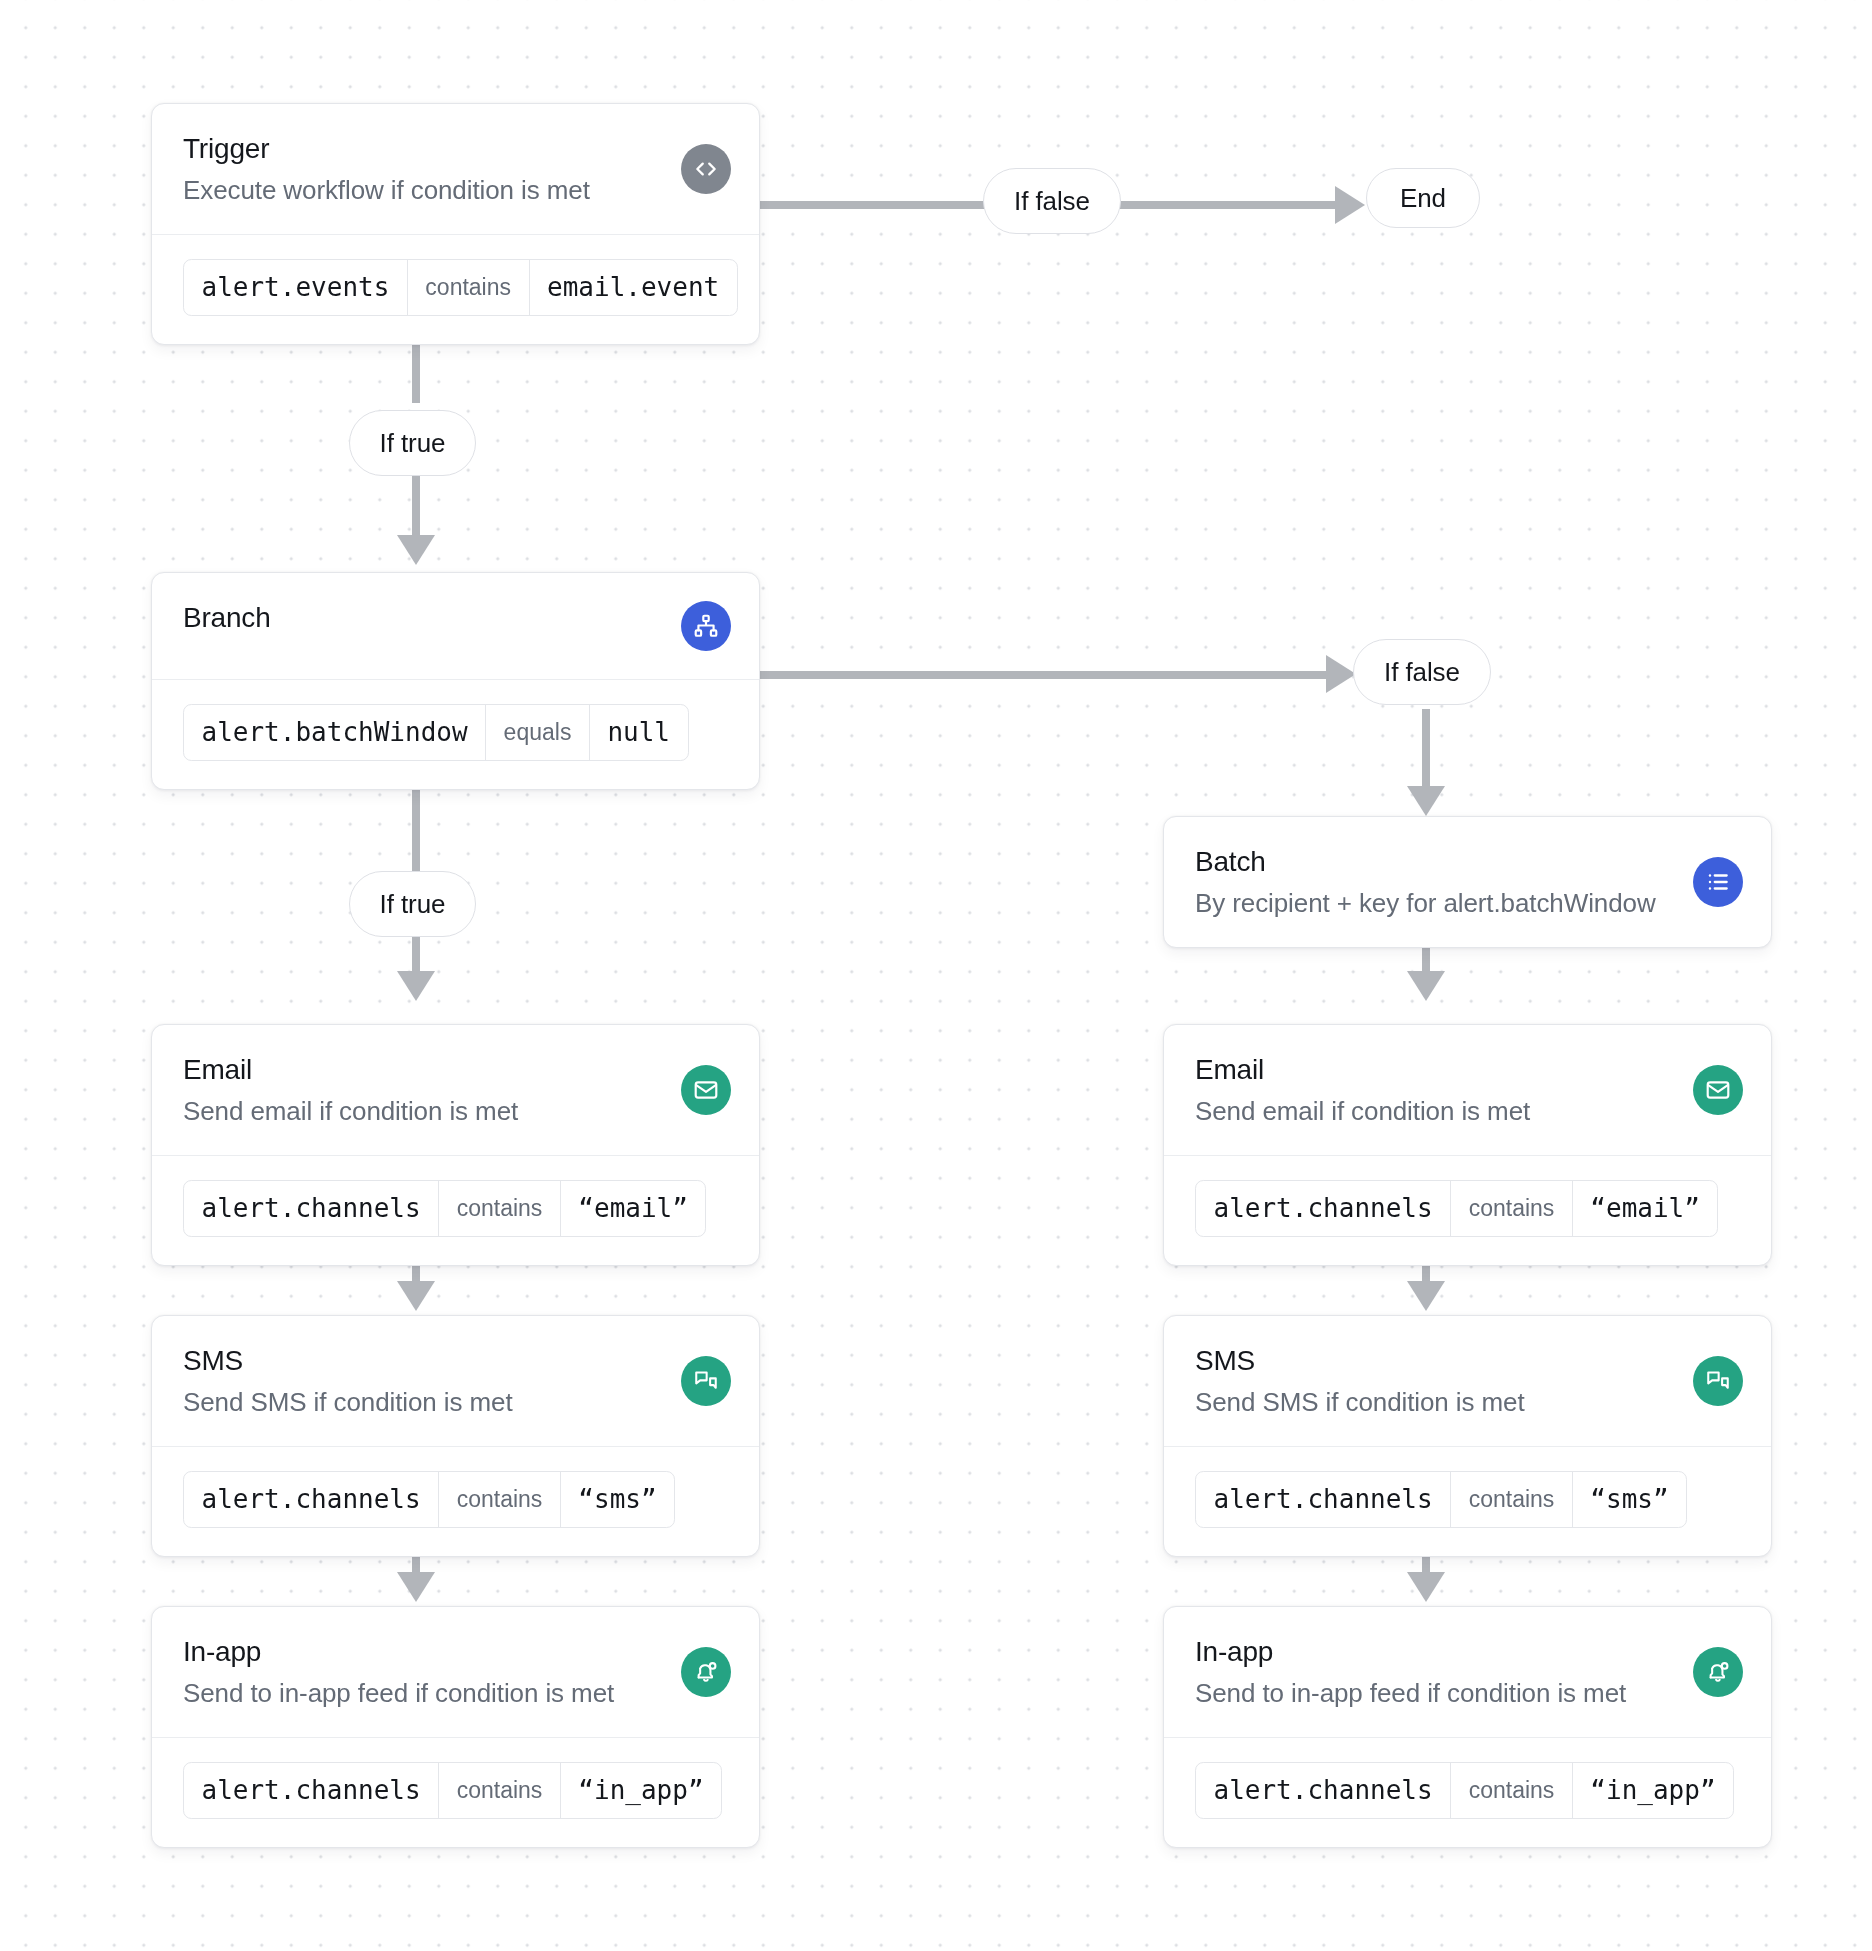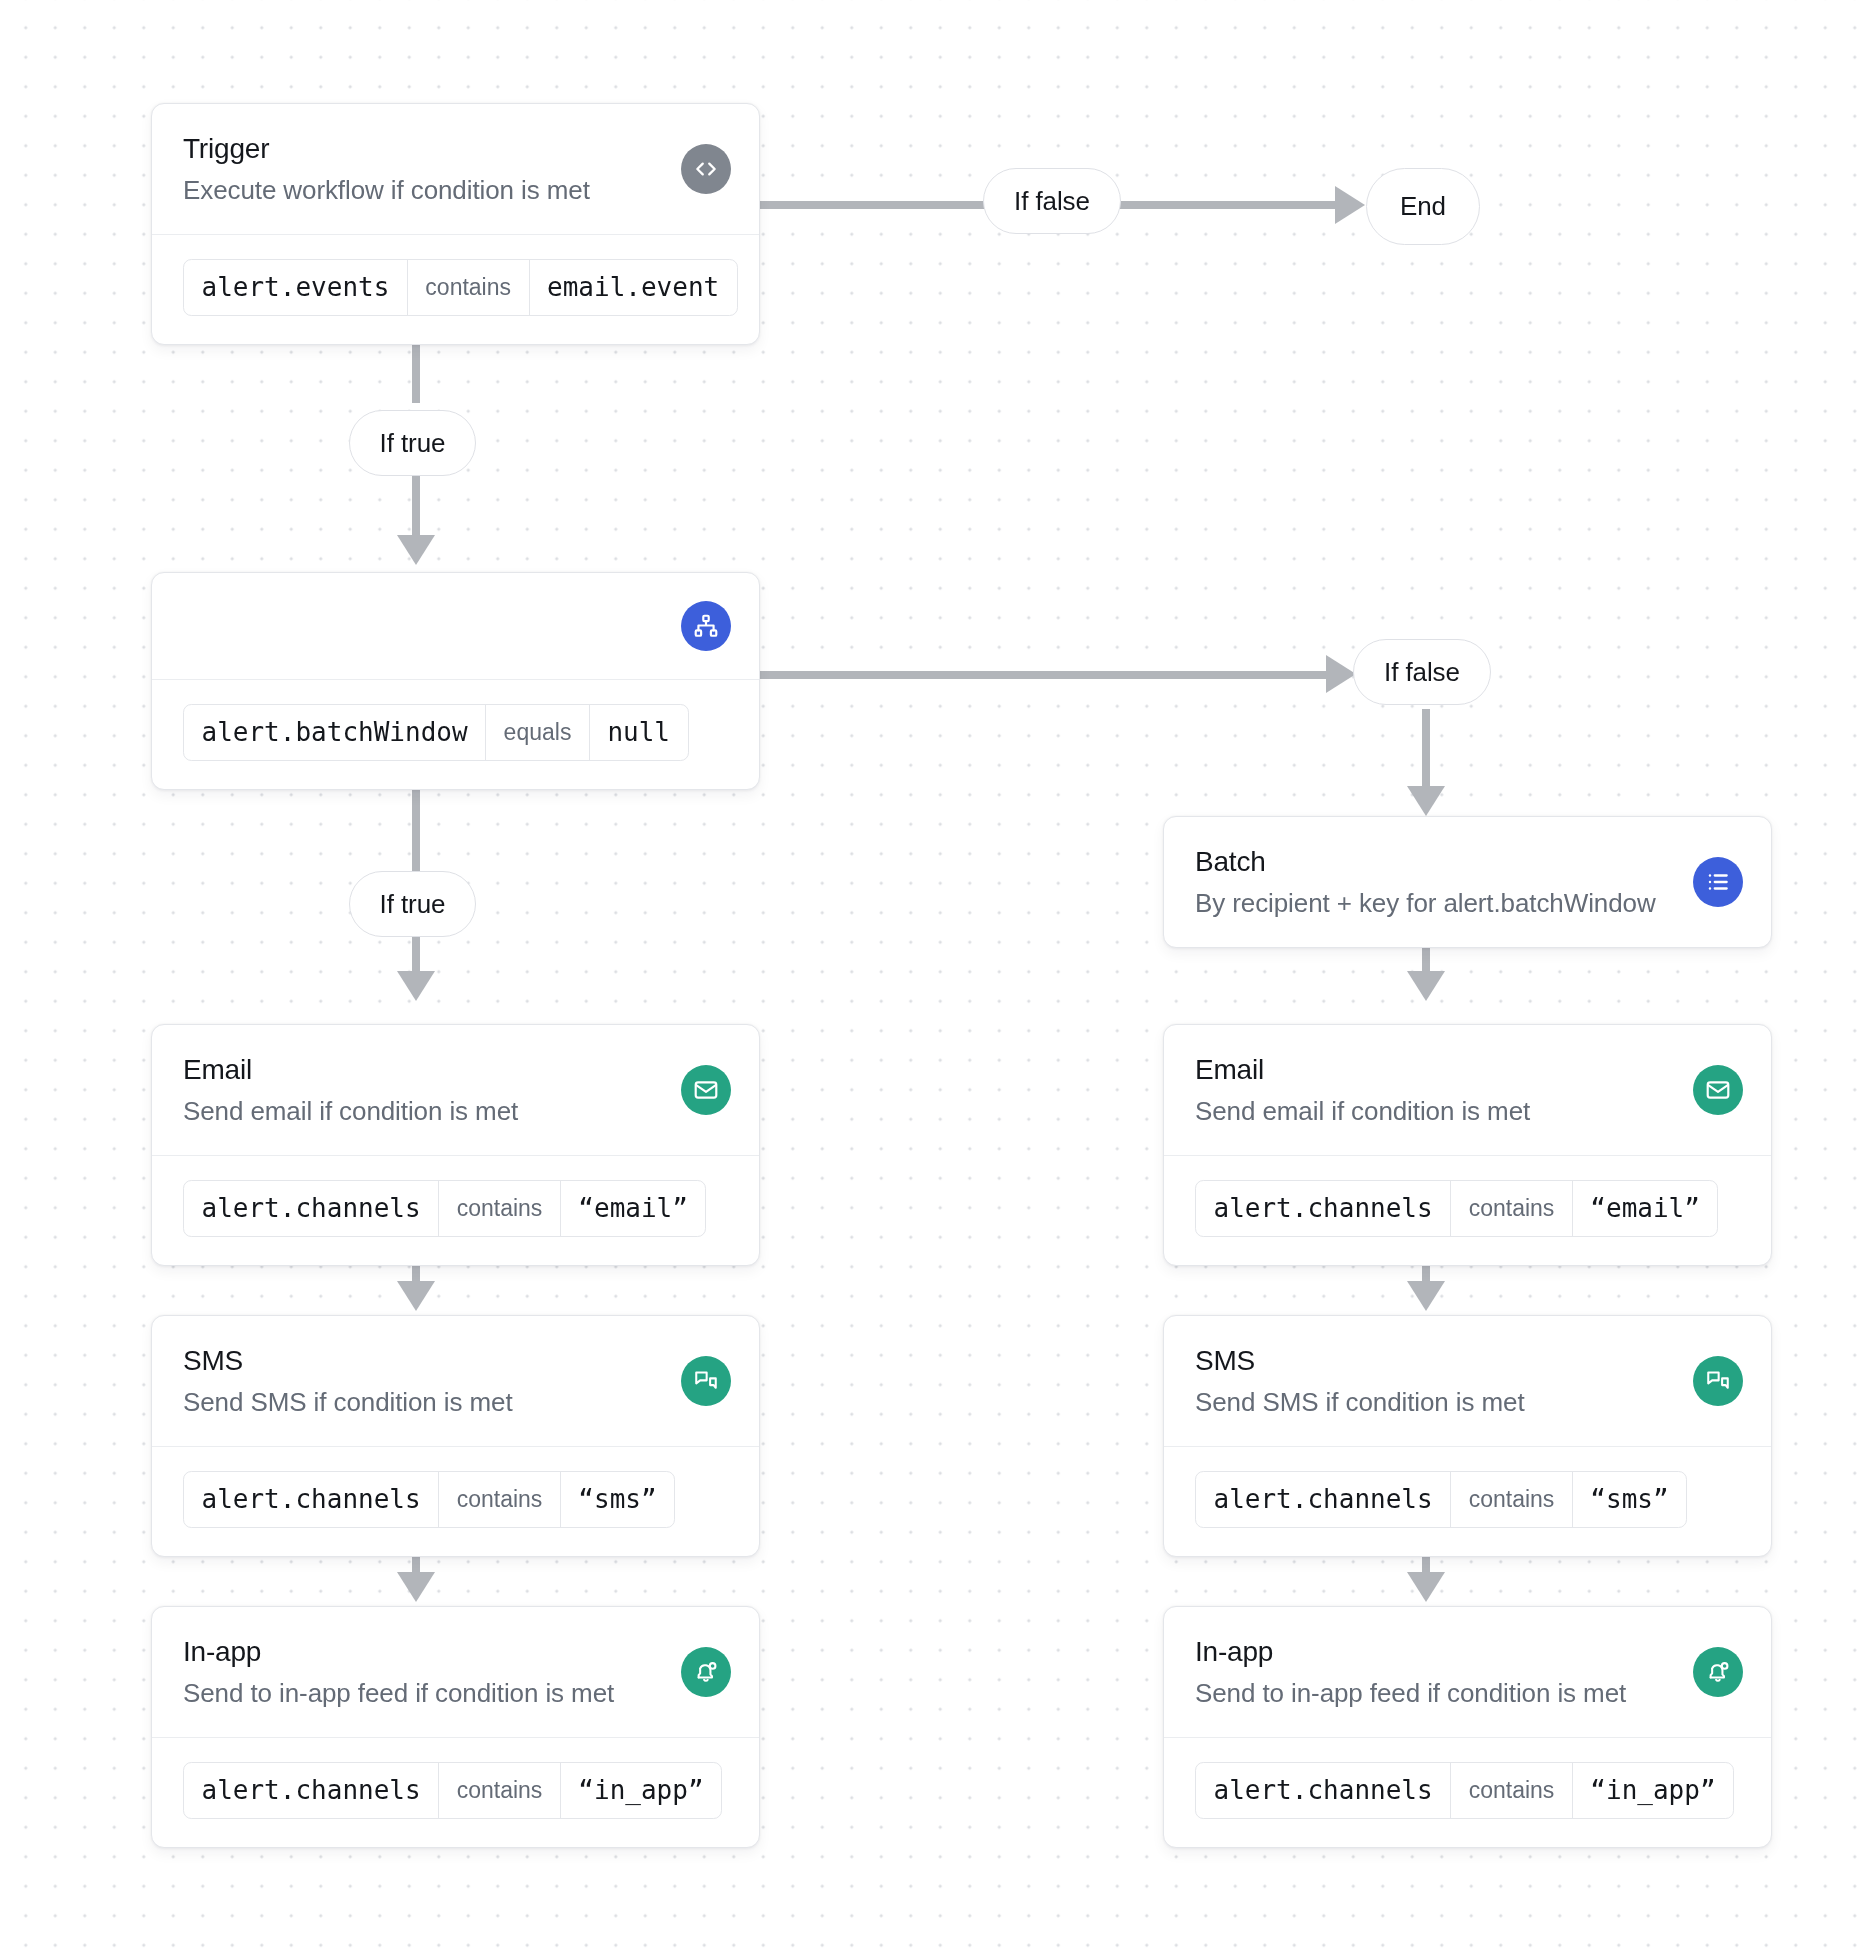--- a/index.html
+++ b/index.html
@@ -183,21 +183,21 @@
   <div class="edge-v" style="left:412px; top:1527px; height:51px;"></div>
   <div class="arrow-down" style="left:397px; top:1572px;"></div>
 
   <div class="edge-v" style="left:1422px; top:1527px; height:51px;"></div>
   <div class="arrow-down" style="left:1407px; top:1572px;"></div>
 
   <div class="pill" style="left:983px; top:168px; width:138px; height:66px;">
     <span>If false</span>
   </div>
 
-  <div class="pill end-node" style="left:1366px; top:168px; width:114px; height:77px;">
+  <div class="pill end-node" style="left:1366px; top:168px; width:114px; height:60px;">
     <span>End</span>
   </div>
 
   <div class="pill" style="left:349px; top:410px; width:127px; height:66px;">
     <span>If true</span>
   </div>
 
   <div class="pill" style="left:1353px; top:639px; width:138px; height:66px;">
     <span>If false</span>
   </div>
@@ -221,20 +221,21 @@
       <div class="cond-pill">
         <span class="cond-seg cond-field">alert.events</span>
         <span class="cond-seg cond-op">contains</span>
         <span class="cond-seg cond-value">email.event</span>
       </div>
     </div>
   </div>
 
   <div class="card has-cond" style="left:114px; top:572px;">
     <div class="card-head">
+      <div class="card-title">Branch</div>
       <div class="card-icon" style="background:#3d5fdb;">
         <svg width="26" height="26" viewBox="0 0 24 24" fill="none" stroke="#ffffff" stroke-width="2" stroke-linecap="round" stroke-linejoin="round">
           <rect x="9.5" y="2.5" width="5" height="5" rx="1"></rect>
           <rect x="2.5" y="16" width="5" height="5" rx="1"></rect>
           <rect x="16.5" y="16" width="5" height="5" rx="1"></rect>
           <path d="M12 7.5v4M5 16v-4.5h14V16"></path>
         </svg>
       </div>
     </div>
     <div class="card-cond">

